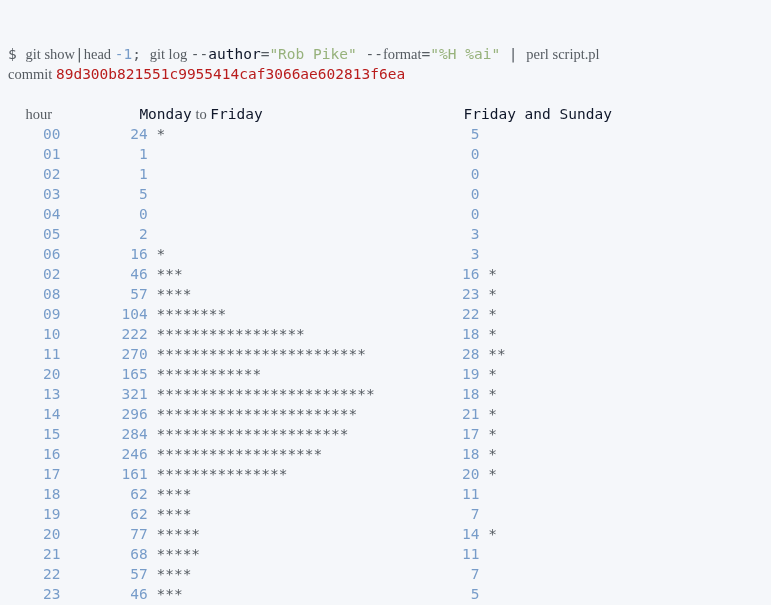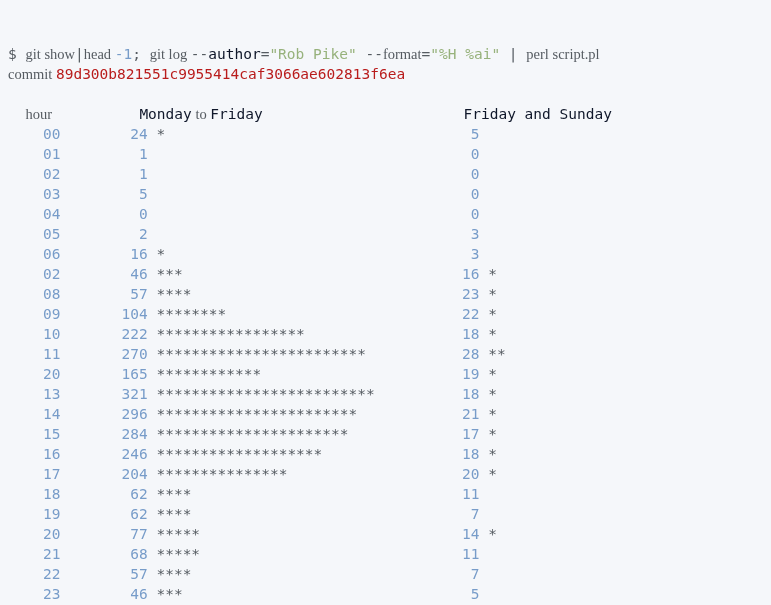--- a/index.html
+++ b/index.html
@@ -40,21 +40,21 @@
 <span>    <span class="num">02</span><span class="num">        46</span> <span class="stars">***                        </span><span class="num">        16</span> <span class="stars">*</span></span>
 <span>    <span class="num">08</span><span class="num">        57</span> <span class="stars">****                       </span><span class="num">        23</span> <span class="stars">*</span></span>
 <span>    <span class="num">09</span><span class="num">       104</span> <span class="stars">********                   </span><span class="num">        22</span> <span class="stars">*</span></span>
 <span>    <span class="num">10</span><span class="num">       222</span> <span class="stars">*****************          </span><span class="num">        18</span> <span class="stars">*</span></span>
 <span>    <span class="num">11</span><span class="num">       270</span> <span class="stars">************************   </span><span class="num">        28</span> <span class="stars">**</span></span>
 <span>    <span class="num">20</span><span class="num">       165</span> <span class="stars">************               </span><span class="num">        19</span> <span class="stars">*</span></span>
 <span>    <span class="num">13</span><span class="num">       321</span> <span class="stars">*************************  </span><span class="num">        18</span> <span class="stars">*</span></span>
 <span>    <span class="num">14</span><span class="num">       296</span> <span class="stars">***********************    </span><span class="num">        21</span> <span class="stars">*</span></span>
 <span>    <span class="num">15</span><span class="num">       284</span> <span class="stars">**********************     </span><span class="num">        17</span> <span class="stars">*</span></span>
 <span>    <span class="num">16</span><span class="num">       246</span> <span class="stars">*******************        </span><span class="num">        18</span> <span class="stars">*</span></span>
-<span>    <span class="num">17</span><span class="num">       204</span> <span class="stars">***************            </span><span class="num">        20</span> <span class="stars">*</span></span>
+<span>    <span class="num">17</span><span class="num">       161</span> <span class="stars">***************            </span><span class="num">        20</span> <span class="stars">*</span></span>
 <span>    <span class="num">18</span><span class="num">        62</span> <span class="stars">****                       </span><span class="num">        11</span> <span class="stars"></span></span>
 <span>    <span class="num">19</span><span class="num">        62</span> <span class="stars">****                       </span><span class="num">         7</span> <span class="stars"></span></span>
 <span>    <span class="num">20</span><span class="num">        77</span> <span class="stars">*****                      </span><span class="num">        14</span> <span class="stars">*</span></span>
 <span>    <span class="num">21</span><span class="num">        68</span> <span class="stars">*****                      </span><span class="num">        11</span> <span class="stars"></span></span>
 <span>    <span class="num">22</span><span class="num">        57</span> <span class="stars">****                       </span><span class="num">         7</span> <span class="stars"></span></span>
 <span>    <span class="num">23</span><span class="num">        46</span> <span class="stars">***                        </span><span class="num">         5</span> <span class="stars"></span></span>
 </span>
 </div>
 
 

